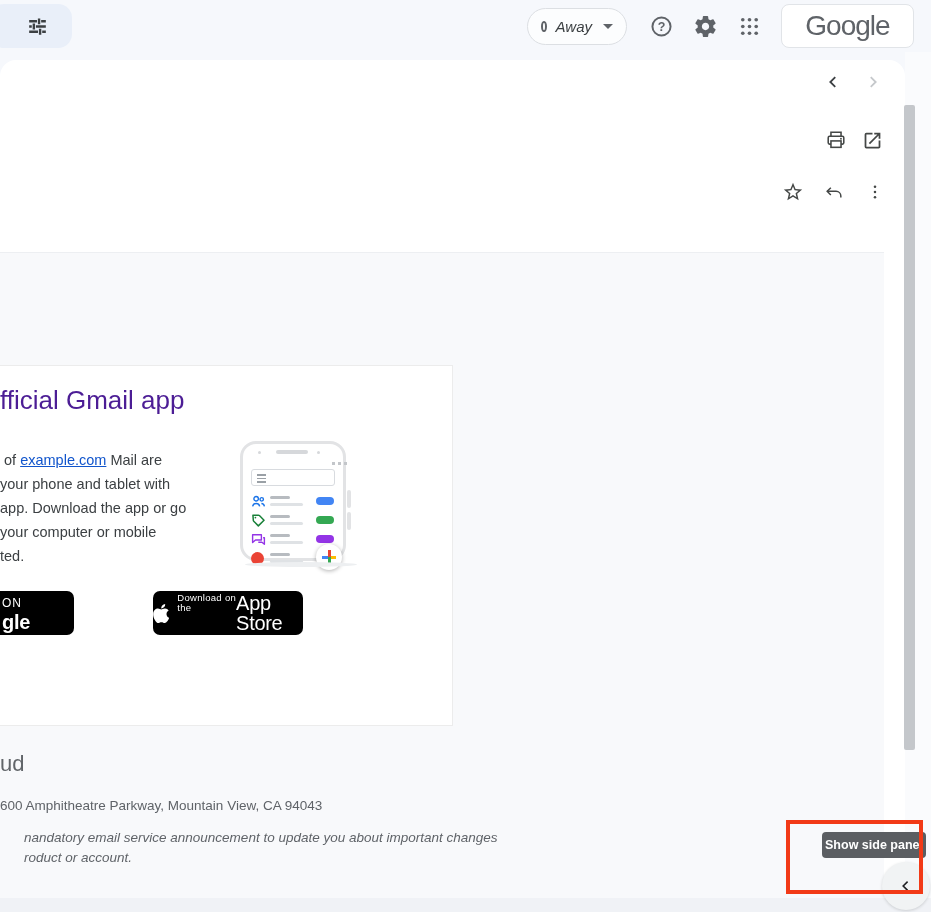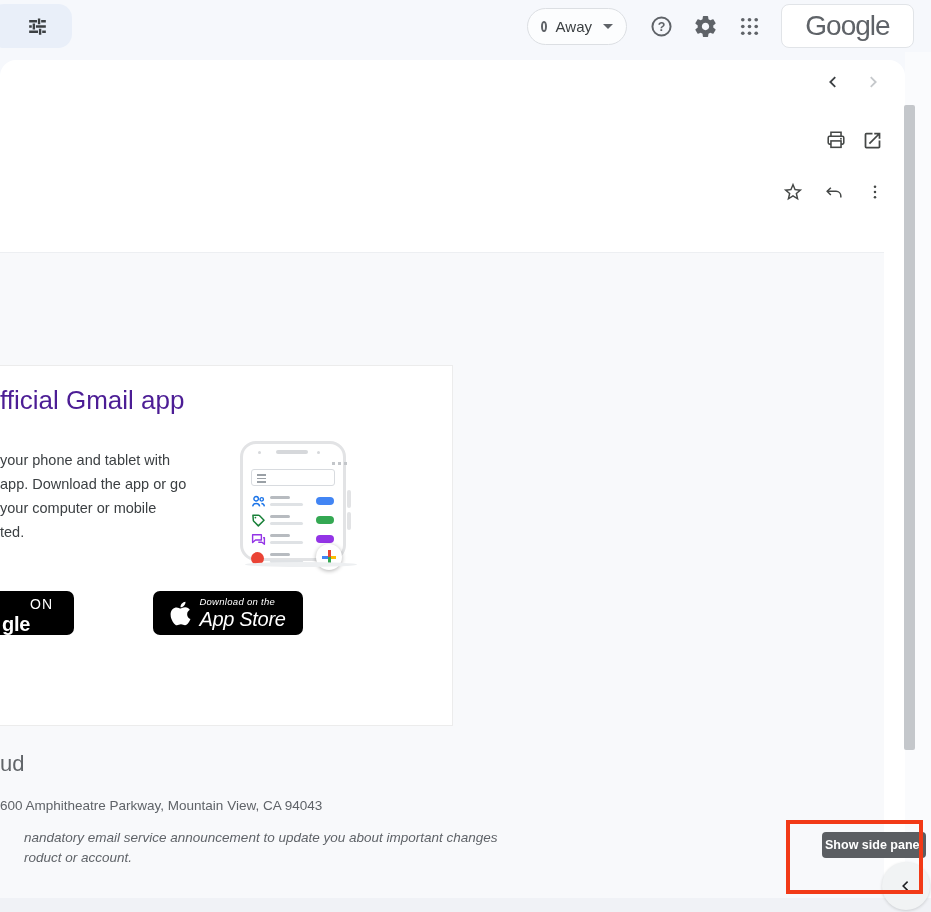--- a/index.html
+++ b/index.html
@@ -8,21 +8,21 @@
   .stage { position:relative; width:931px; height:912px; overflow:hidden; background:#f6f8fc; }
 
   
   .header { position:absolute; left:0; top:0; width:931px; height:52px; background:#f6f8fc; z-index:5; }
   .tune-btn { position:absolute; left:-10px; top:4px; width:82px; height:44px; border-radius:14px;
     background:#e9eff9; display:flex; align-items:center; justify-content:center; padding-left:12px; cursor:pointer; }
   .away-pill { position:absolute; left:527px; top:8px; width:100px; height:37px; border-radius:19px;
     border:1px solid #dcdfe3; background:#fcfdfe; display:flex; align-items:center; gap:9px;
     padding:0 13px; cursor:pointer; }
   .away-ring { width:11px; height:11px; border:2px solid #5f6368; border-radius:50%; }
-  .away-label { font-size:15px; color:#3c4043; }
+  .away-label { font-size:15px; color:#3c4043;font-style:italic; }
   .caret-down { width:0; height:0; border-left:5px solid transparent; border-right:5px solid transparent;
     border-top:5px solid #5f6368; margin-left:2px; }
   .hdr-icon-btn { position:absolute; top:13px; width:26px; height:26px; display:flex; align-items:center;
     justify-content:center; cursor:pointer; }
   .google-box { position:absolute; left:781px; top:4px; width:133px; height:44px; background:#ffffff;
     border:1px solid #e1e4e8; border-radius:8px; display:flex; align-items:center; justify-content:center; }
   .google-logo { font-size:28px; font-weight:500; color:#5f6368; letter-spacing:-1px; }
 
   
   .main-card { position:absolute; left:0; top:60px; width:905px; height:838px; background:#ffffff;
@@ -67,24 +67,24 @@
     box-shadow:0 1px 4px rgba(0,0,0,.3); }
   .fab-arm { position:absolute; }
   .ph-sidebtn { position:absolute; left:108px; width:4px; height:18px; background:#e2e3e5; border-radius:2px; }
   .ph-shadow { position:absolute; left:6px; top:122px; width:112px; height:5px; background:#edeff1; border-radius:50%; }
 
   
   .badge { position:absolute; top:591px; height:44px; background:#000; border-radius:7px; z-index:4;
     color:#fff; cursor:pointer; overflow:hidden; }
   .badge-play { left:-132px; width:206px; }
   .play-inner { position:absolute; left:134px; top:5px; }
-  .play-top { font-size:14px; letter-spacing:1px;margin-left:28px; }
+  .play-top { font-size:12px; letter-spacing:1px; }
   .play-bottom { font-size:20px; font-weight:700; letter-spacing:-0.3px; margin-top:1px; }
   .badge-appstore { left:153px; width:150px; display:flex; align-items:center; justify-content:center; gap:8px; }
-  .as-text { display:flex; flex-direction:column; line-height:1;font-style:italic; }
+  .as-text { display:flex; flex-direction:row; line-height:1; }
   .as-top { font-size:9.5px; letter-spacing:.3px; margin-bottom:3px; }
   .as-bottom { font-size:20px; font-weight:500; letter-spacing:-0.3px; }
 
   
   .footer-brand { position:absolute; left:0; top:751px; font-size:22px; color:#616569; z-index:4; }
   .footer-address { position:absolute; left:0; top:798px; font-size:13.5px; color:#5f6368; z-index:4; }
   .footer-disc { position:absolute; left:0; font-size:13.5px; font-style:italic; color:#5f6368; z-index:4;padding-left:24px; }
 
   
   .sidepanel-btn { position:absolute; left:882px; top:862px; width:48px; height:48px; border-radius:50%;
@@ -198,20 +198,21 @@
         </g>
     </svg>
   </div>
 
   <div class="email-body"></div>
   <div class="promo-card"></div>
 
   <div class="promo-heading">fficial Gmail app</div>
 
   <div class="promo-para">
+    <div><span> of </span><span class="body-link">example.com</span><span> Mail are</span></div>
     <div>your phone and tablet with</div>
     <div>app. Download the app or go</div>
     <div>your computer or mobile</div>
     <div>ted.</div>
   </div>
 
   <div class="phone">
     <div class="phone-frame"></div>
     <div class="ph-dot" style="left:19px;"></div>
     <div class="ph-speaker"></div>

